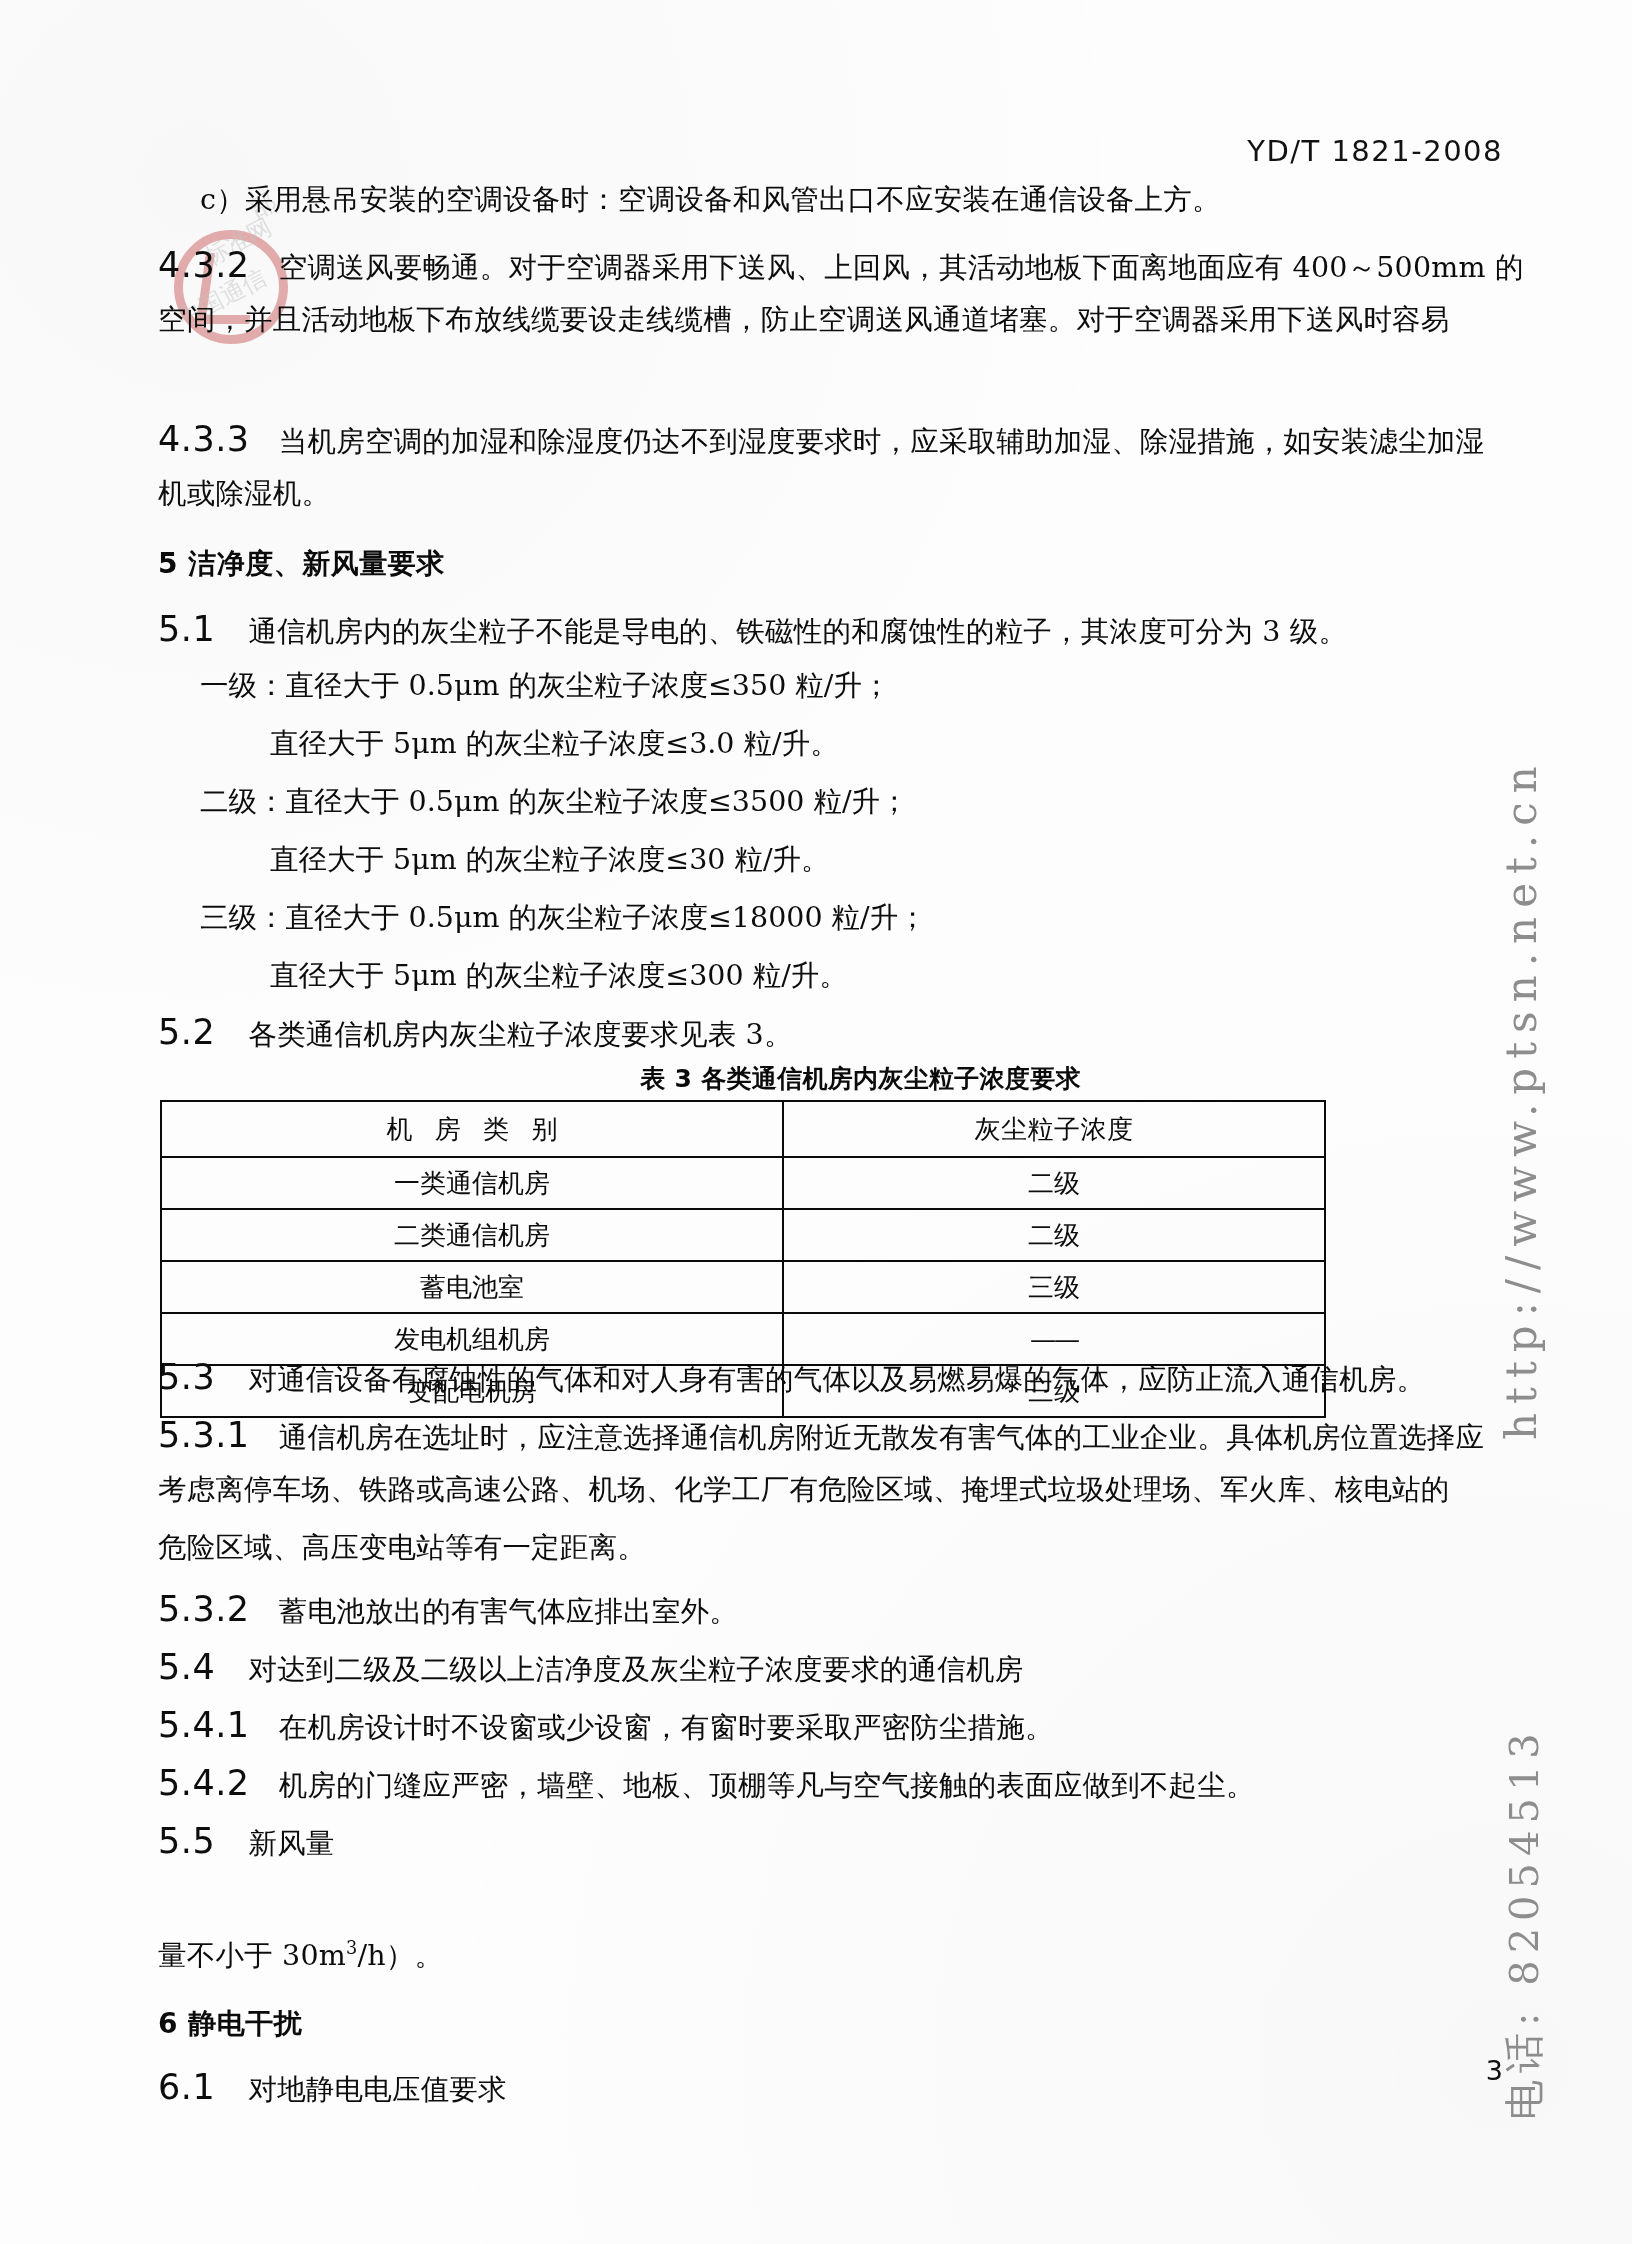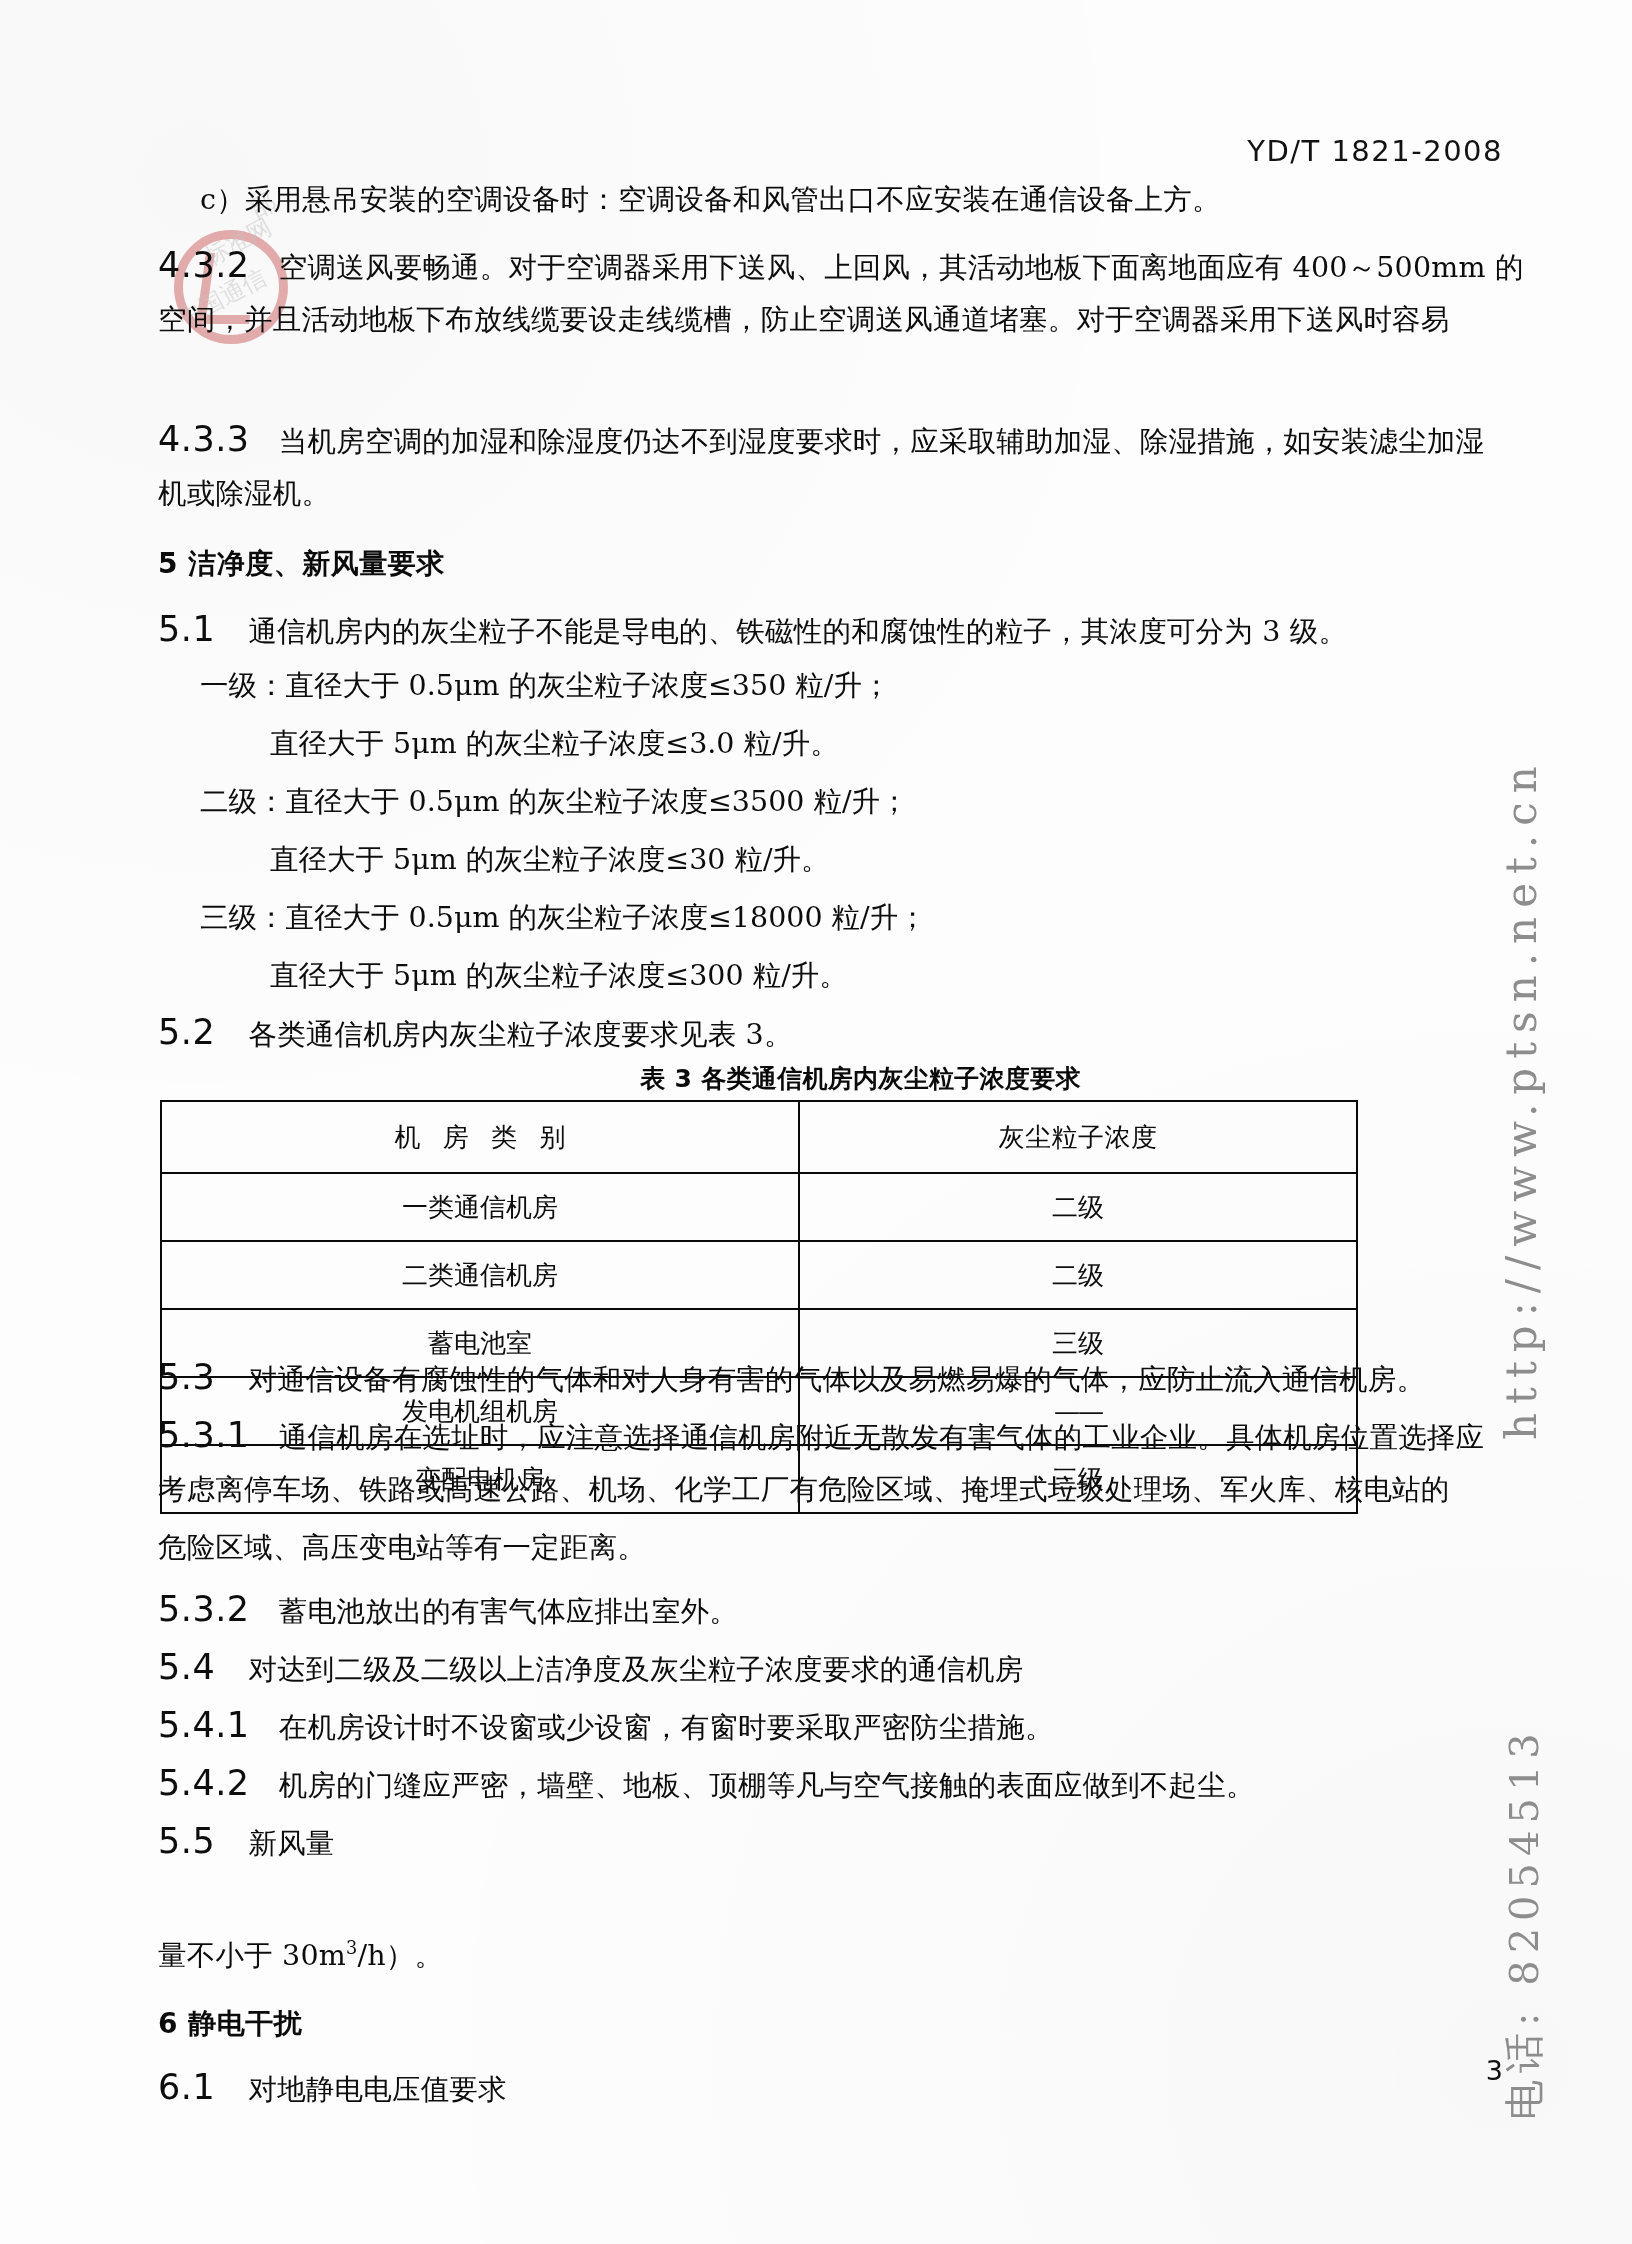--- a/index.html
+++ b/index.html
@@ -97,21 +97,21 @@
     border-collapse: collapse;
     table-layout: fixed;
   }
   table.t3 td {
     border: 2px solid #0a0a0a;
     height: 50px;
     text-align: center;
     vertical-align: middle;
     font-size: 26px;
     color: #0d0d0d;
-    padding: 8px;
+    padding: 0;
   }
   table.t3 tr.head td {
     font-size: 26px;
     letter-spacing: 7px;
     text-indent: 7px;
     height: 54px;
   }
   table.t3 tr.head td.cc { letter-spacing: 0.5px; text-indent: 0; }
   table.t3 td.col-a { width: 620px; }
   table.t3 td.col-b { width: 540px; }

